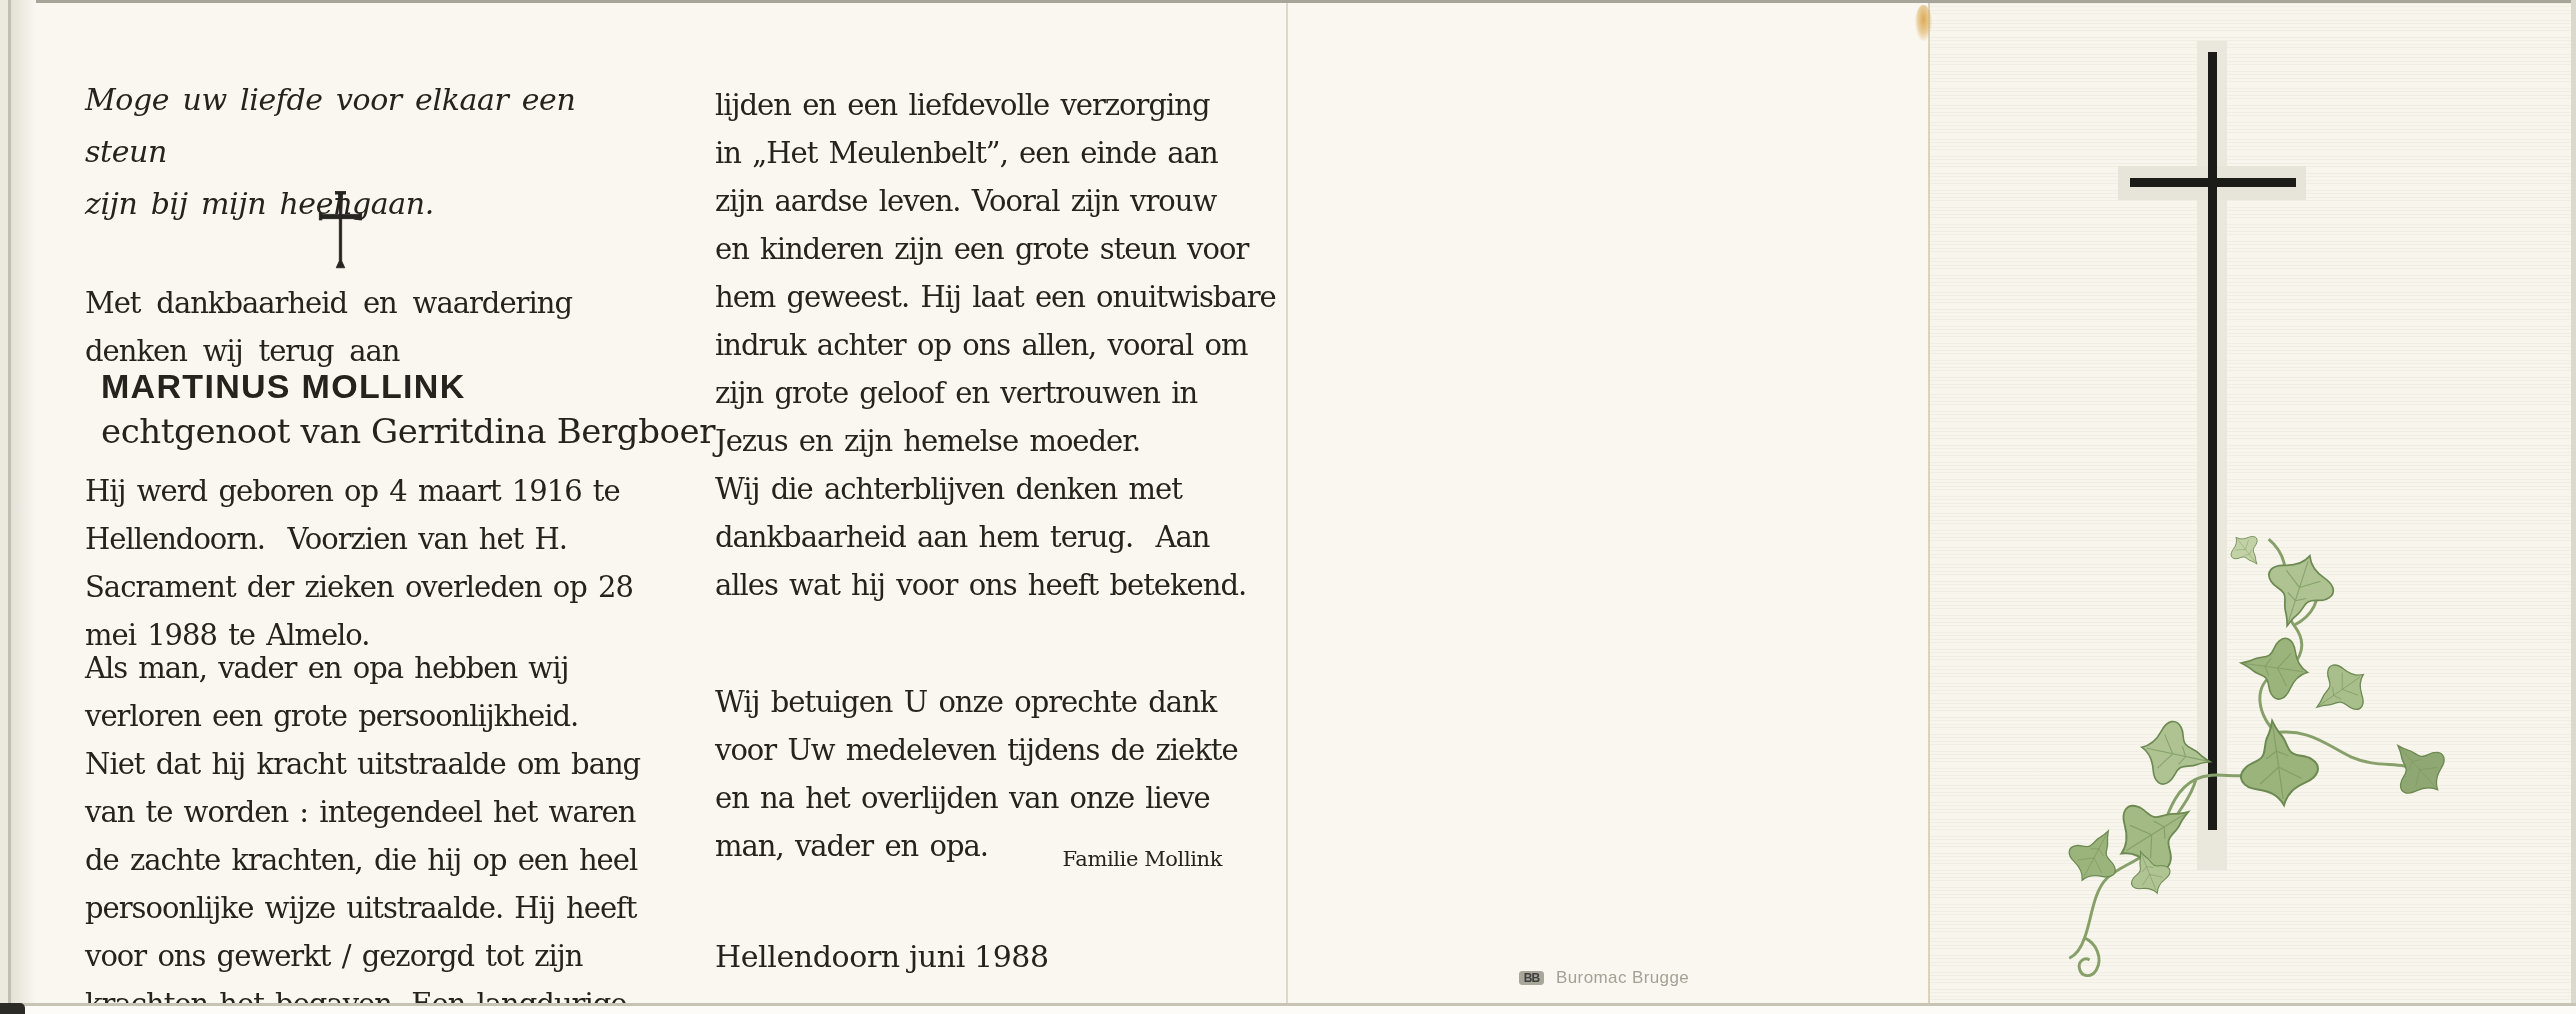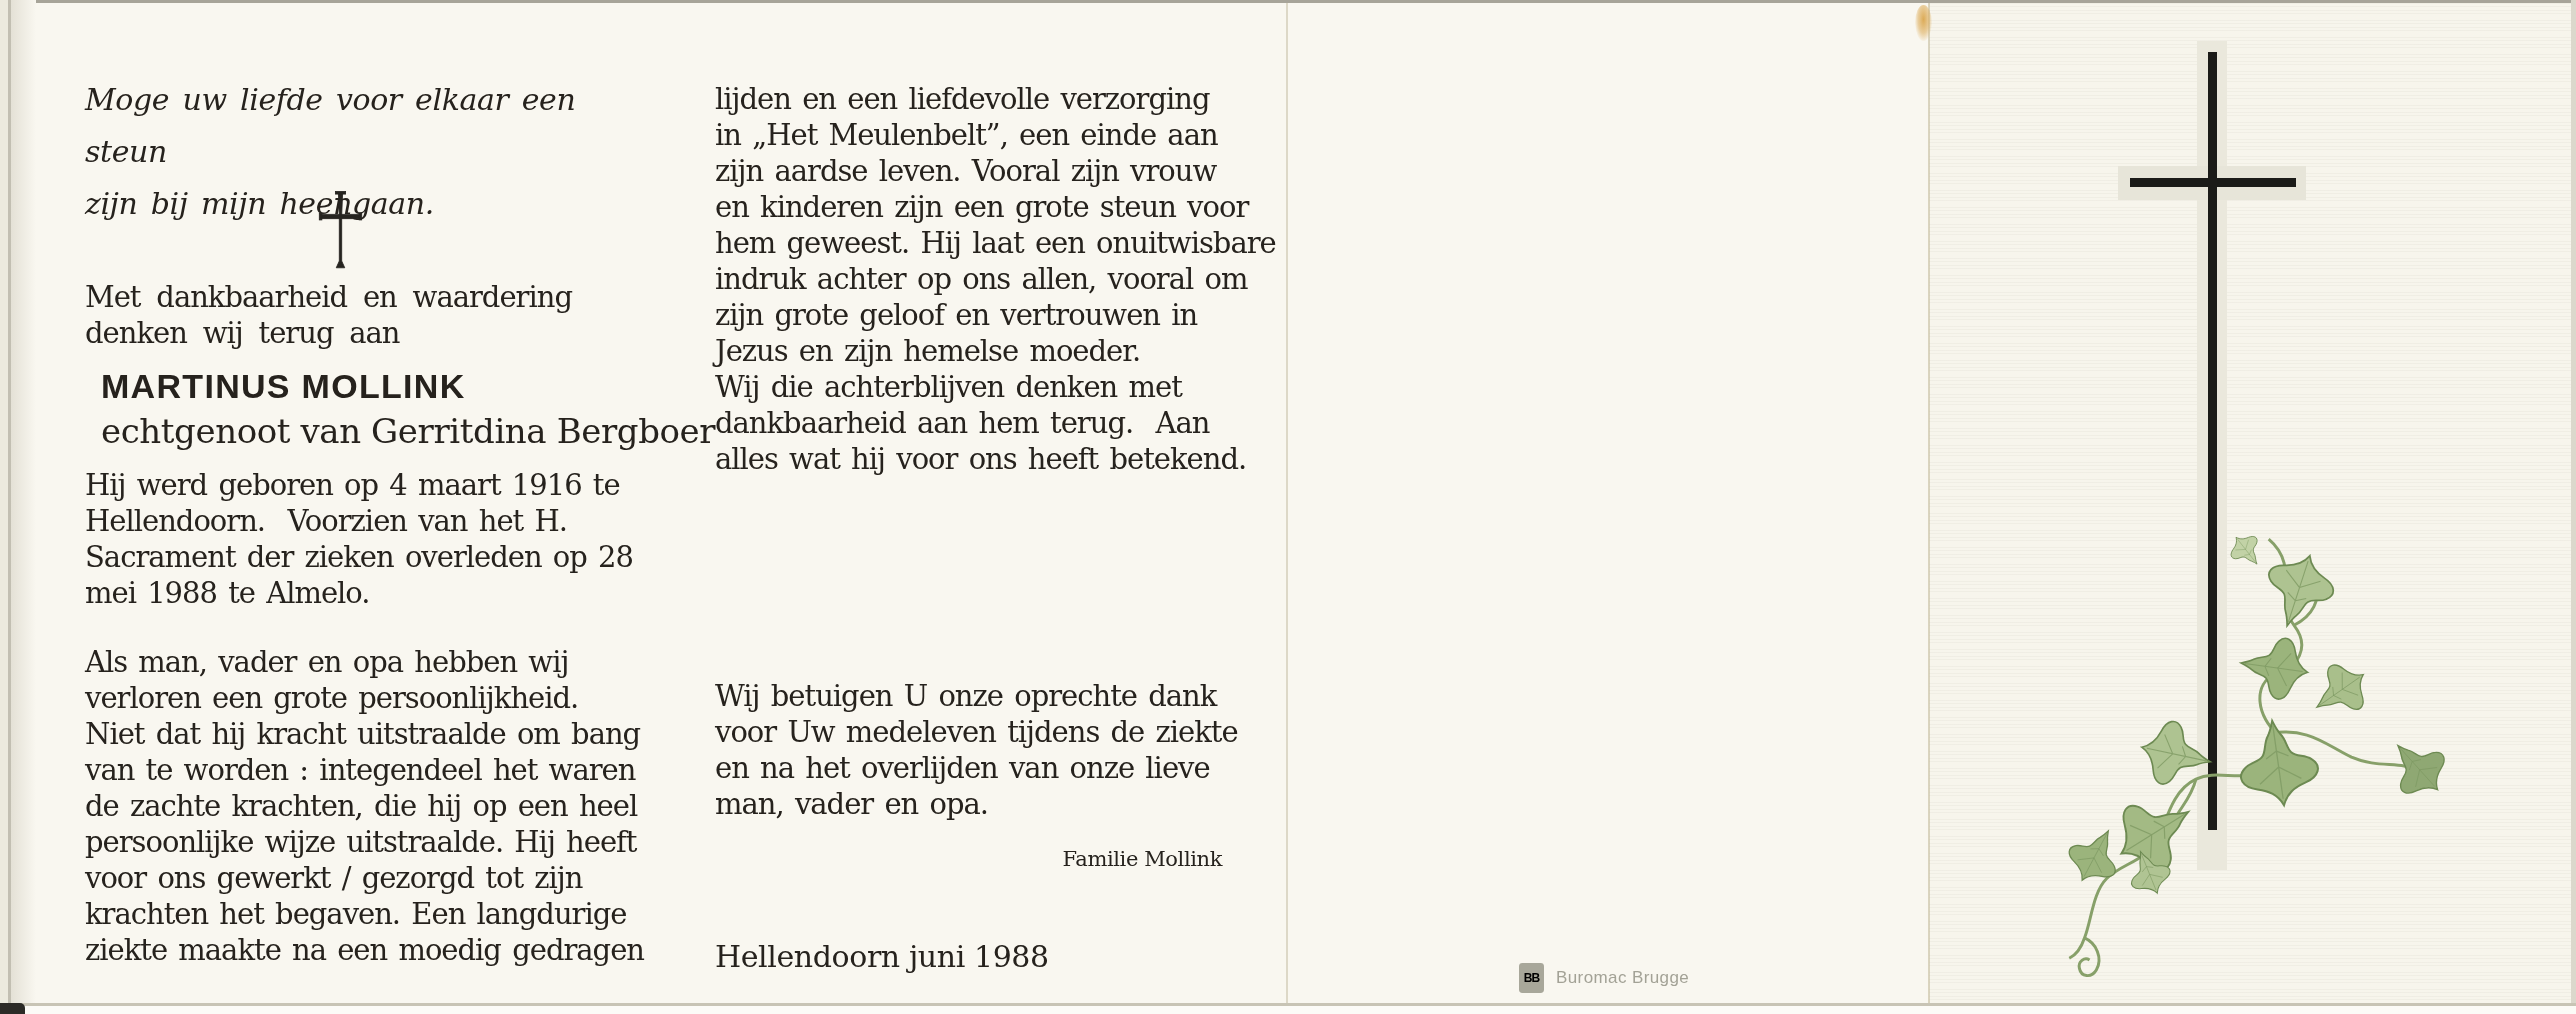--- a/index.html
+++ b/index.html
@@ -34,21 +34,21 @@
   .fold-right{left:1928px;background:rgba(196,188,158,0.6);}
   .stain{
     position:absolute;left:1915px;top:5px;width:17px;height:36px;
     background:radial-gradient(ellipse at 50% 40%, #dcab57 0%, rgba(220,171,87,0.55) 45%, rgba(220,171,87,0) 75%);
     border-radius:50%;
   }
 
   
   .tblock{position:absolute;white-space:pre-wrap;}
   .body-text{
-    font-size:29px;line-height:36px;letter-spacing:-1px;word-spacing:3px;
+    font-size:29px;line-height:48px;letter-spacing:-1px;word-spacing:3px;
   }
   .quote{
     font-style:italic;font-size:30px;line-height:52px;letter-spacing:-0.4px;word-spacing:4.2px;
   }
   .intro{word-spacing:7.6px;}
   .name{
     font-family:"Liberation Sans", sans-serif;font-weight:bold;
     font-size:34px;letter-spacing:1.3px;text-align:left;white-space:nowrap;
   }
   .spouse{font-size:34px;letter-spacing:-0.4px;text-align:right;white-space:nowrap;}
@@ -58,22 +58,22 @@
   
   .small-cross{position:absolute;}
 
   
   .printer-mark{
     position:absolute;left:1519px;top:967px;height:22px;
     display:flex;align-items:center;gap:12px;
     font-family:"Liberation Sans", sans-serif;color:#a3a296;
   }
   .printer-logo{
-    width:25px;height:30px;background:#a8a79a;border-radius:3.4px;
-    color:#000000;font-size:12px;font-weight:bold;letter-spacing:-0.8px;
+    width:25px;height:14px;background:#a8a79a;border-radius:3.4px;
+    color:#404040;font-size:12px;font-weight:bold;letter-spacing:-0.8px;
     display:flex;align-items:center;justify-content:center;
     font-family:"Liberation Sans", sans-serif;
   }
   .printer-label{font-size:17px;letter-spacing:0.4px;}
 
   
   .halo-v{position:absolute;left:2197px;top:41px;width:30px;height:829px;background:#eae8dc;}
   .halo-h{position:absolute;left:2118px;top:166px;width:188px;height:34px;background:#e7e5d9;}
   .bar-v{position:absolute;left:2208px;top:52px;width:8.5px;height:778px;background:#1b1b18;}
   .bar-h{position:absolute;left:2130px;top:178px;width:166px;height:9.3px;background:#1b1b18;}

